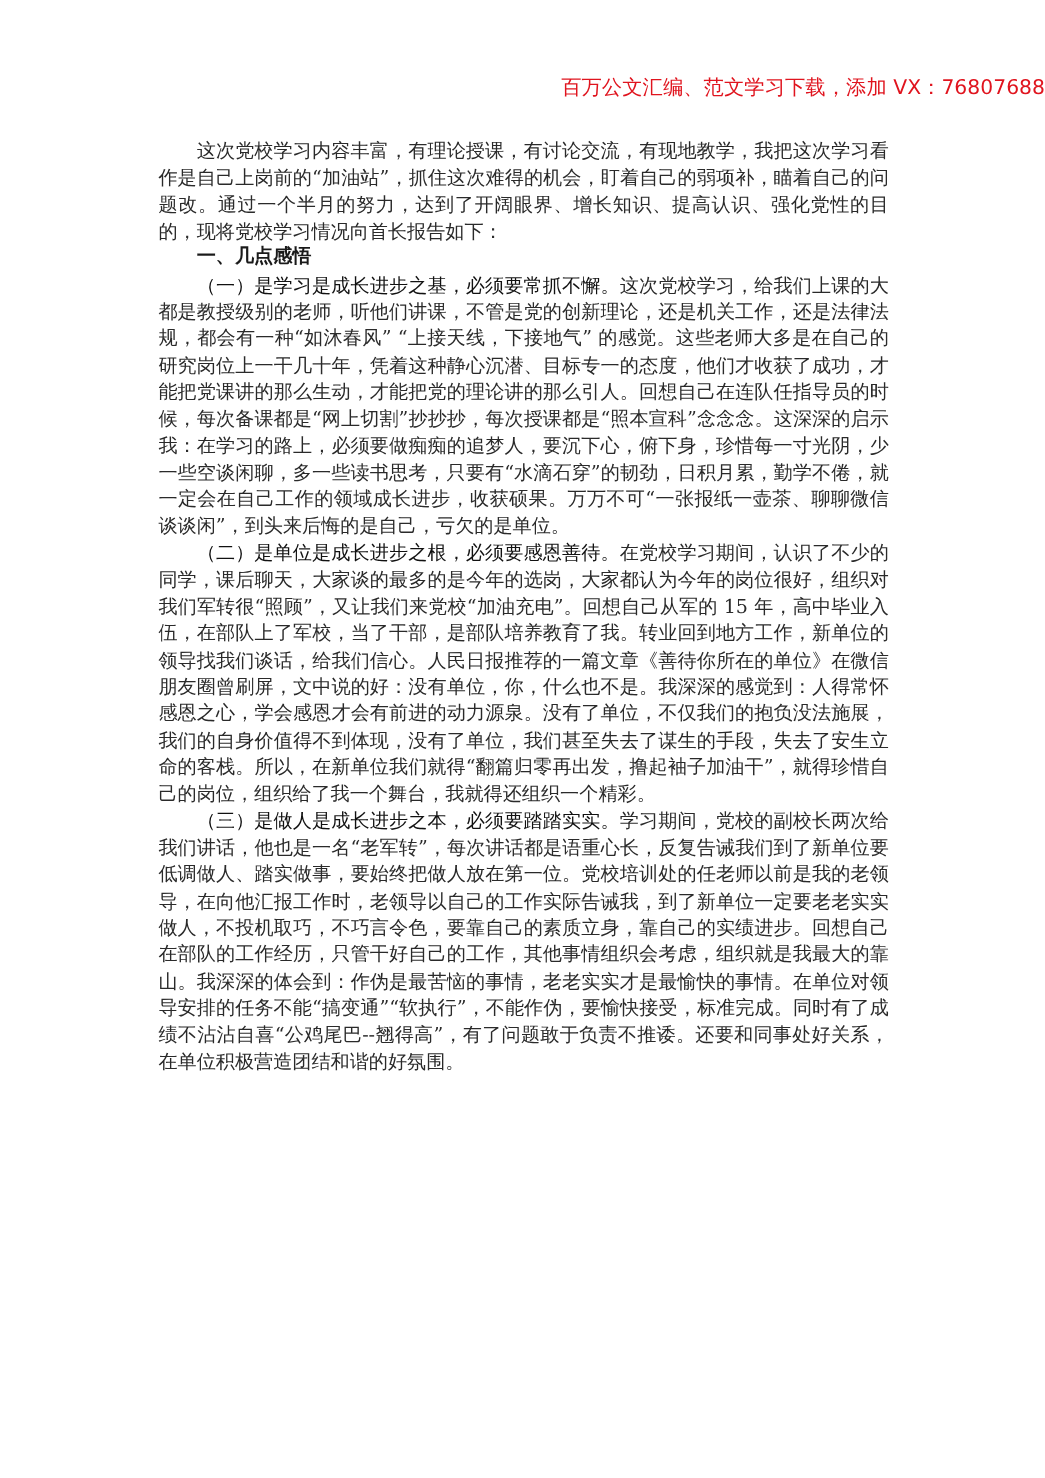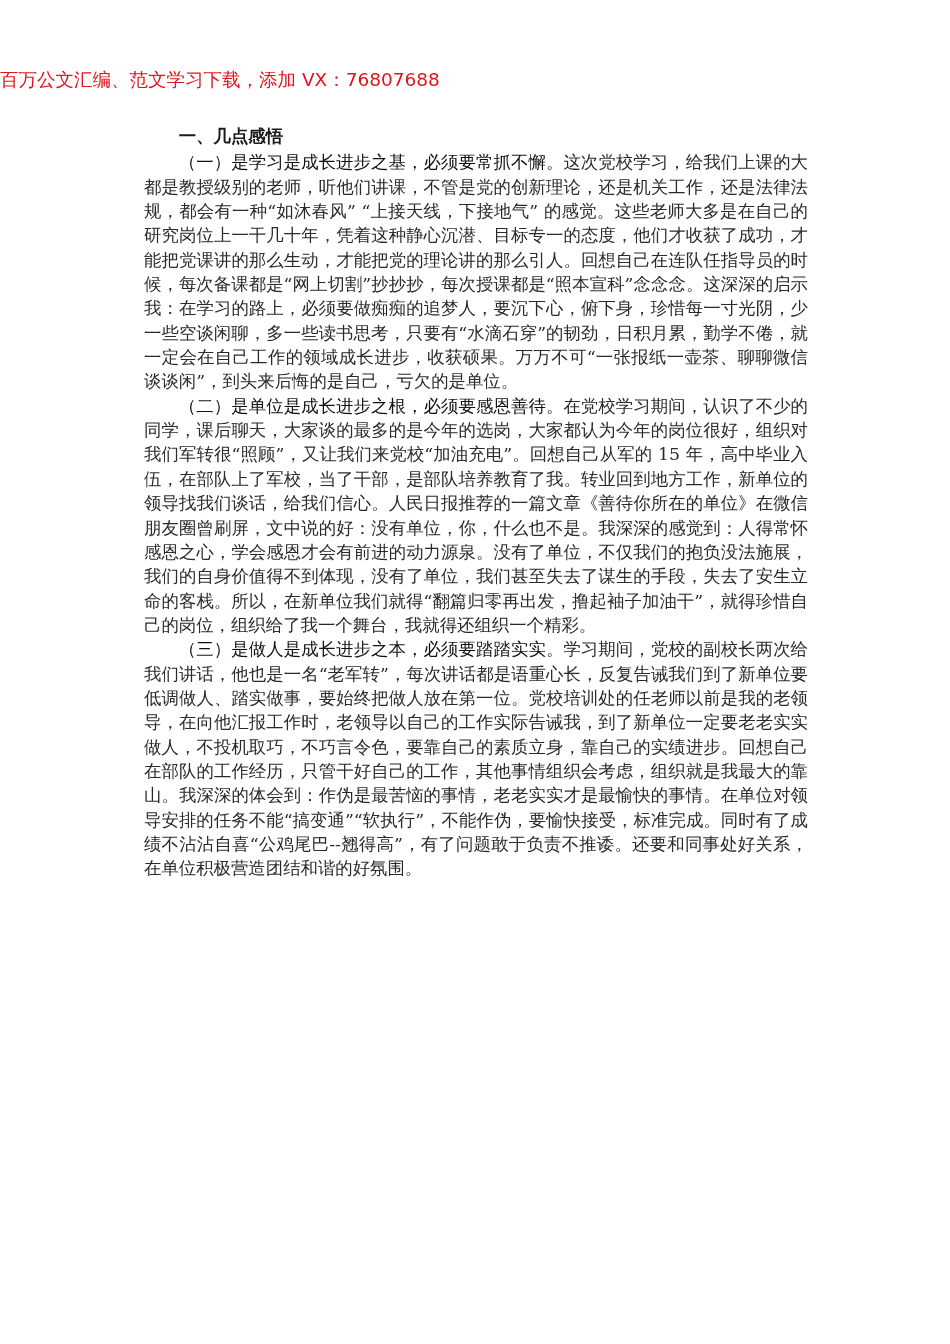--- a/index.html
+++ b/index.html
@@ -1,19 +1,19 @@
 <!DOCTYPE html>
 <html><head>
 <meta charset="utf-8">
 <style>
   html, body { margin: 0; padding: 0; background: #ffffff; }
   body { width: 950px; height: 1344px; position: relative; overflow: hidden; }
   .page { position: absolute; left: 0; top: 0; width: 950px; height: 1344px; background: #fff; }
   .header {
-    position: absolute; left: 0; top: 66px; width: 950px; text-align: left;
+    position: absolute; left: 0; top: 66px; width: 950px; text-align: right;
     color: #e0141e; font-family: "DejaVu Sans", "Liberation Sans", sans-serif;
     font-size: 18.5px; line-height: 28px; letter-spacing: 0px;
   }
   .body {
     position: absolute; left: 144px; top: 126px; width: 664px;
     font-family: "DejaVu Serif", "Liberation Serif", serif;
     font-size: 17.4px; line-height: 24.35px; color: #2a2a2a;
     text-align: justify; text-justify: inter-character;
   }
   .body p { margin: 0; text-indent: 2em; }
@@ -21,20 +21,21 @@
   .body .lead { font-family: "DejaVu Sans", "Liberation Sans", sans-serif; font-weight: normal; color: #111; }
   .body .h1.plain { font-weight: normal; }
 </style>
 </head>
 <body>
 
 <div class="page">
   <div class="header">百万公文汇编、范文学习下载，添加 VX：76807688</div>
 
   <div class="body">
+    <p>这次党校学习内容丰富，有理论授课，有讨论交流，有现地教学，我把这次学习看作是自己上岗前的“加油站”，抓住这次难得的机会，盯着自己的弱项补，瞄着自己的问题改。通过一个半月的努力，达到了开阔眼界、增长知识、提高认识、强化党性的目的，现将党校学习情况向首长报告如下：</p>
 
     <p class="h1">一、几点感悟</p>
 
     <p><span class="lead">（一）是学习是成长进步之基，必须要常抓不懈。</span><span>这次党校学习，给我们上课的大都是教授级别的老师，听他们讲课，不管是党的创新理论，还是机关工作，还是法律法规，都会有一种“如沐春风” “上接天线，下接地气” 的感觉。这些老师大多是在自己的研究岗位上一干几十年，凭着这种静心沉潜、目标专一的态度，他们才收获了成功，才能把党课讲的那么生动，才能把党的理论讲的那么引人。回想自己在连队任指导员的时候，每次备课都是“网上切割”抄抄抄，每次授课都是“照本宣科”念念念。这深深的启示我：在学习的路上，必须要做痴痴的追梦人，要沉下心，俯下身，珍惜每一寸光阴，少一些空谈闲聊，多一些读书思考，只要有“水滴石穿”的韧劲，日积月累，勤学不倦，就一定会在自己工作的领域成长进步，收获硕果。万万不可“一张报纸一壶茶、聊聊微信谈谈闲”，到头来后悔的是自己，亏欠的是单位。</span></p>
 
     <p><span class="lead">（二）是单位是成长进步之根，必须要感恩善待。</span><span>在党校学习期间，认识了不少的同学，课后聊天，大家谈的最多的是今年的选岗，大家都认为今年的岗位很好，组织对我们军转很“照顾”，又让我们来党校“加油充电”。回想自己从军的 15 年，高中毕业入伍，在部队上了军校，当了干部，是部队培养教育了我。转业回到地方工作，新单位的领导找我们谈话，给我们信心。人民日报推荐的一篇文章《善待你所在的单位》在微信朋友圈曾刷屏，文中说的好：没有单位，你，什么也不是。我深深的感觉到：人得常怀感恩之心，学会感恩才会有前进的动力源泉。没有了单位，不仅我们的抱负没法施展，我们的自身价值得不到体现，没有了单位，我们甚至失去了谋生的手段，失去了安生立命的客栈。所以，在新单位我们就得“翻篇归零再出发，撸起袖子加油干”，就得珍惜自己的岗位，组织给了我一个舞台，我就得还组织一个精彩。</span></p>
 
     <p><span class="lead">（三）是做人是成长进步之本，必须要踏踏实实。</span><span>学习期间，党校的副校长两次给我们讲话，他也是一名“老军转”，每次讲话都是语重心长，反复告诫我们到了新单位要低调做人、踏实做事，要始终把做人放在第一位。党校培训处的任老师以前是我的老领导，在向他汇报工作时，老领导以自己的工作实际告诫我，到了新单位一定要老老实实做人，不投机取巧，不巧言令色，要靠自己的素质立身，靠自己的实绩进步。回想自己在部队的工作经历，只管干好自己的工作，其他事情组织会考虑，组织就是我最大的靠山。我深深的体会到：作伪是最苦恼的事情，老老实实才是最愉快的事情。在单位对领导安排的任务不能“搞变通”“软执行”，不能作伪，要愉快接受，标准完成。同时有了成绩不沾沾自喜“公鸡尾巴--翘得高”，有了问题敢于负责不推诿。还要和同事处好关系，在单位积极营造团结和谐的好氛围。</span></p>
 
 

